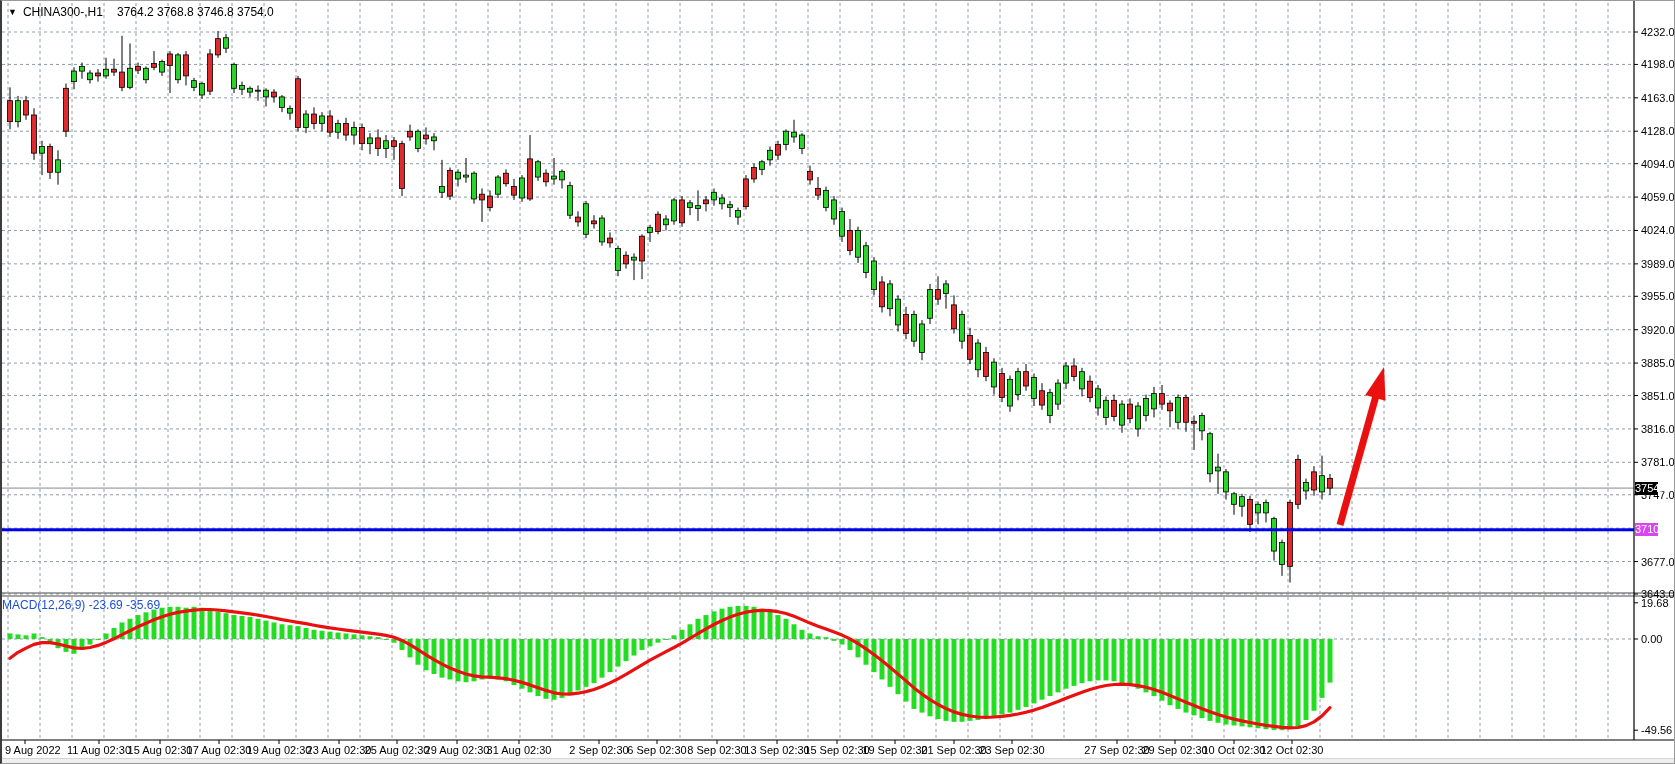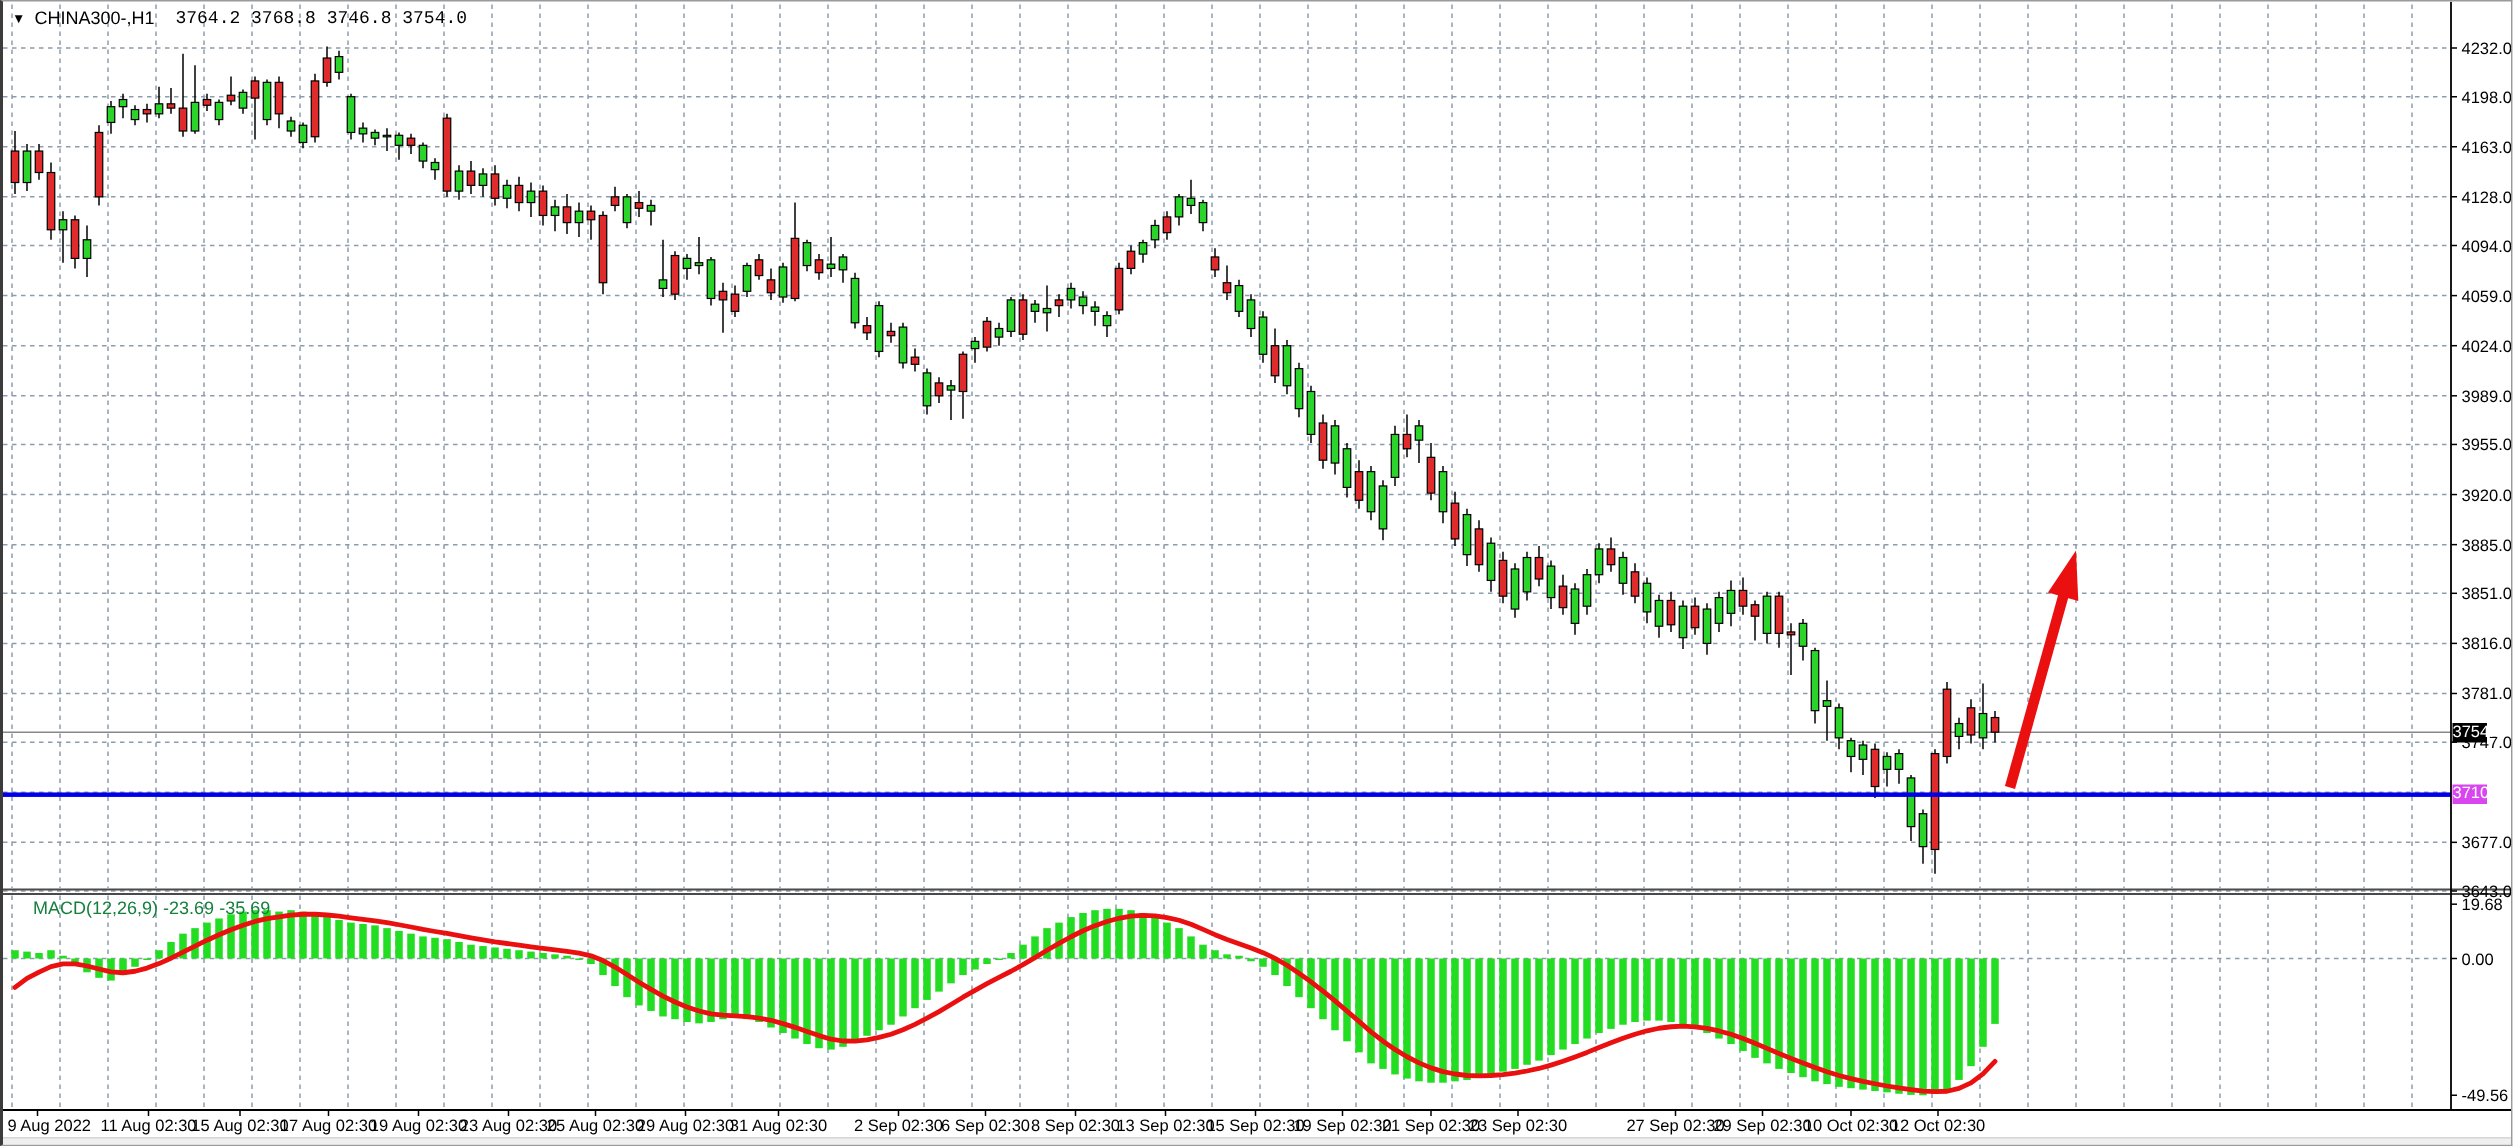--- a/index.html
+++ b/index.html
@@ -9,23 +9,23 @@
     border-left:2px solid #3c3c3c; border-top:1px solid #9a9a9a;
     border-right:1px solid #9a9a9a; border-bottom:1px solid #9a9a9a;
     font-family:"Liberation Sans", sans-serif; overflow:hidden;
   }
   #plot{position:absolute;left:0;top:0;}
   .hdr{
     position:absolute; left:6px; top:4px; font-size:12px; color:#000;
     display:flex; align-items:center; gap:6px; z-index:5; white-space:nowrap;
   }
   .hdr .tri{font-size:9px; line-height:10px; cursor:pointer;}
-  .hdr .ohlc{margin-left:8px;font-family:Liberation Mono, monospace;}
+  .hdr .ohlc{margin-left:8px;}
   .macdlbl{
-    position:absolute; left:20px; top:597px; font-size:12px; color:#15803d;
+    position:absolute; left:0; top:597px; font-size:12px; color:#1d4ed8;
     z-index:5; white-space:nowrap;
   }
   .pricebox{
     position:absolute; left:1633px; width:23px; height:13px; z-index:6;
     color:#fff; font-size:11px; line-height:13px; text-align:center;
   }
   svg text{font-family:"Liberation Sans", sans-serif; font-size:11px; fill:#000;}
   .bottomstrip{position:absolute; left:0; top:757px; width:1675px; height:7px;
     background:#efefef; border-top:1px solid #d6d6d6; z-index:1;}
 </style>

